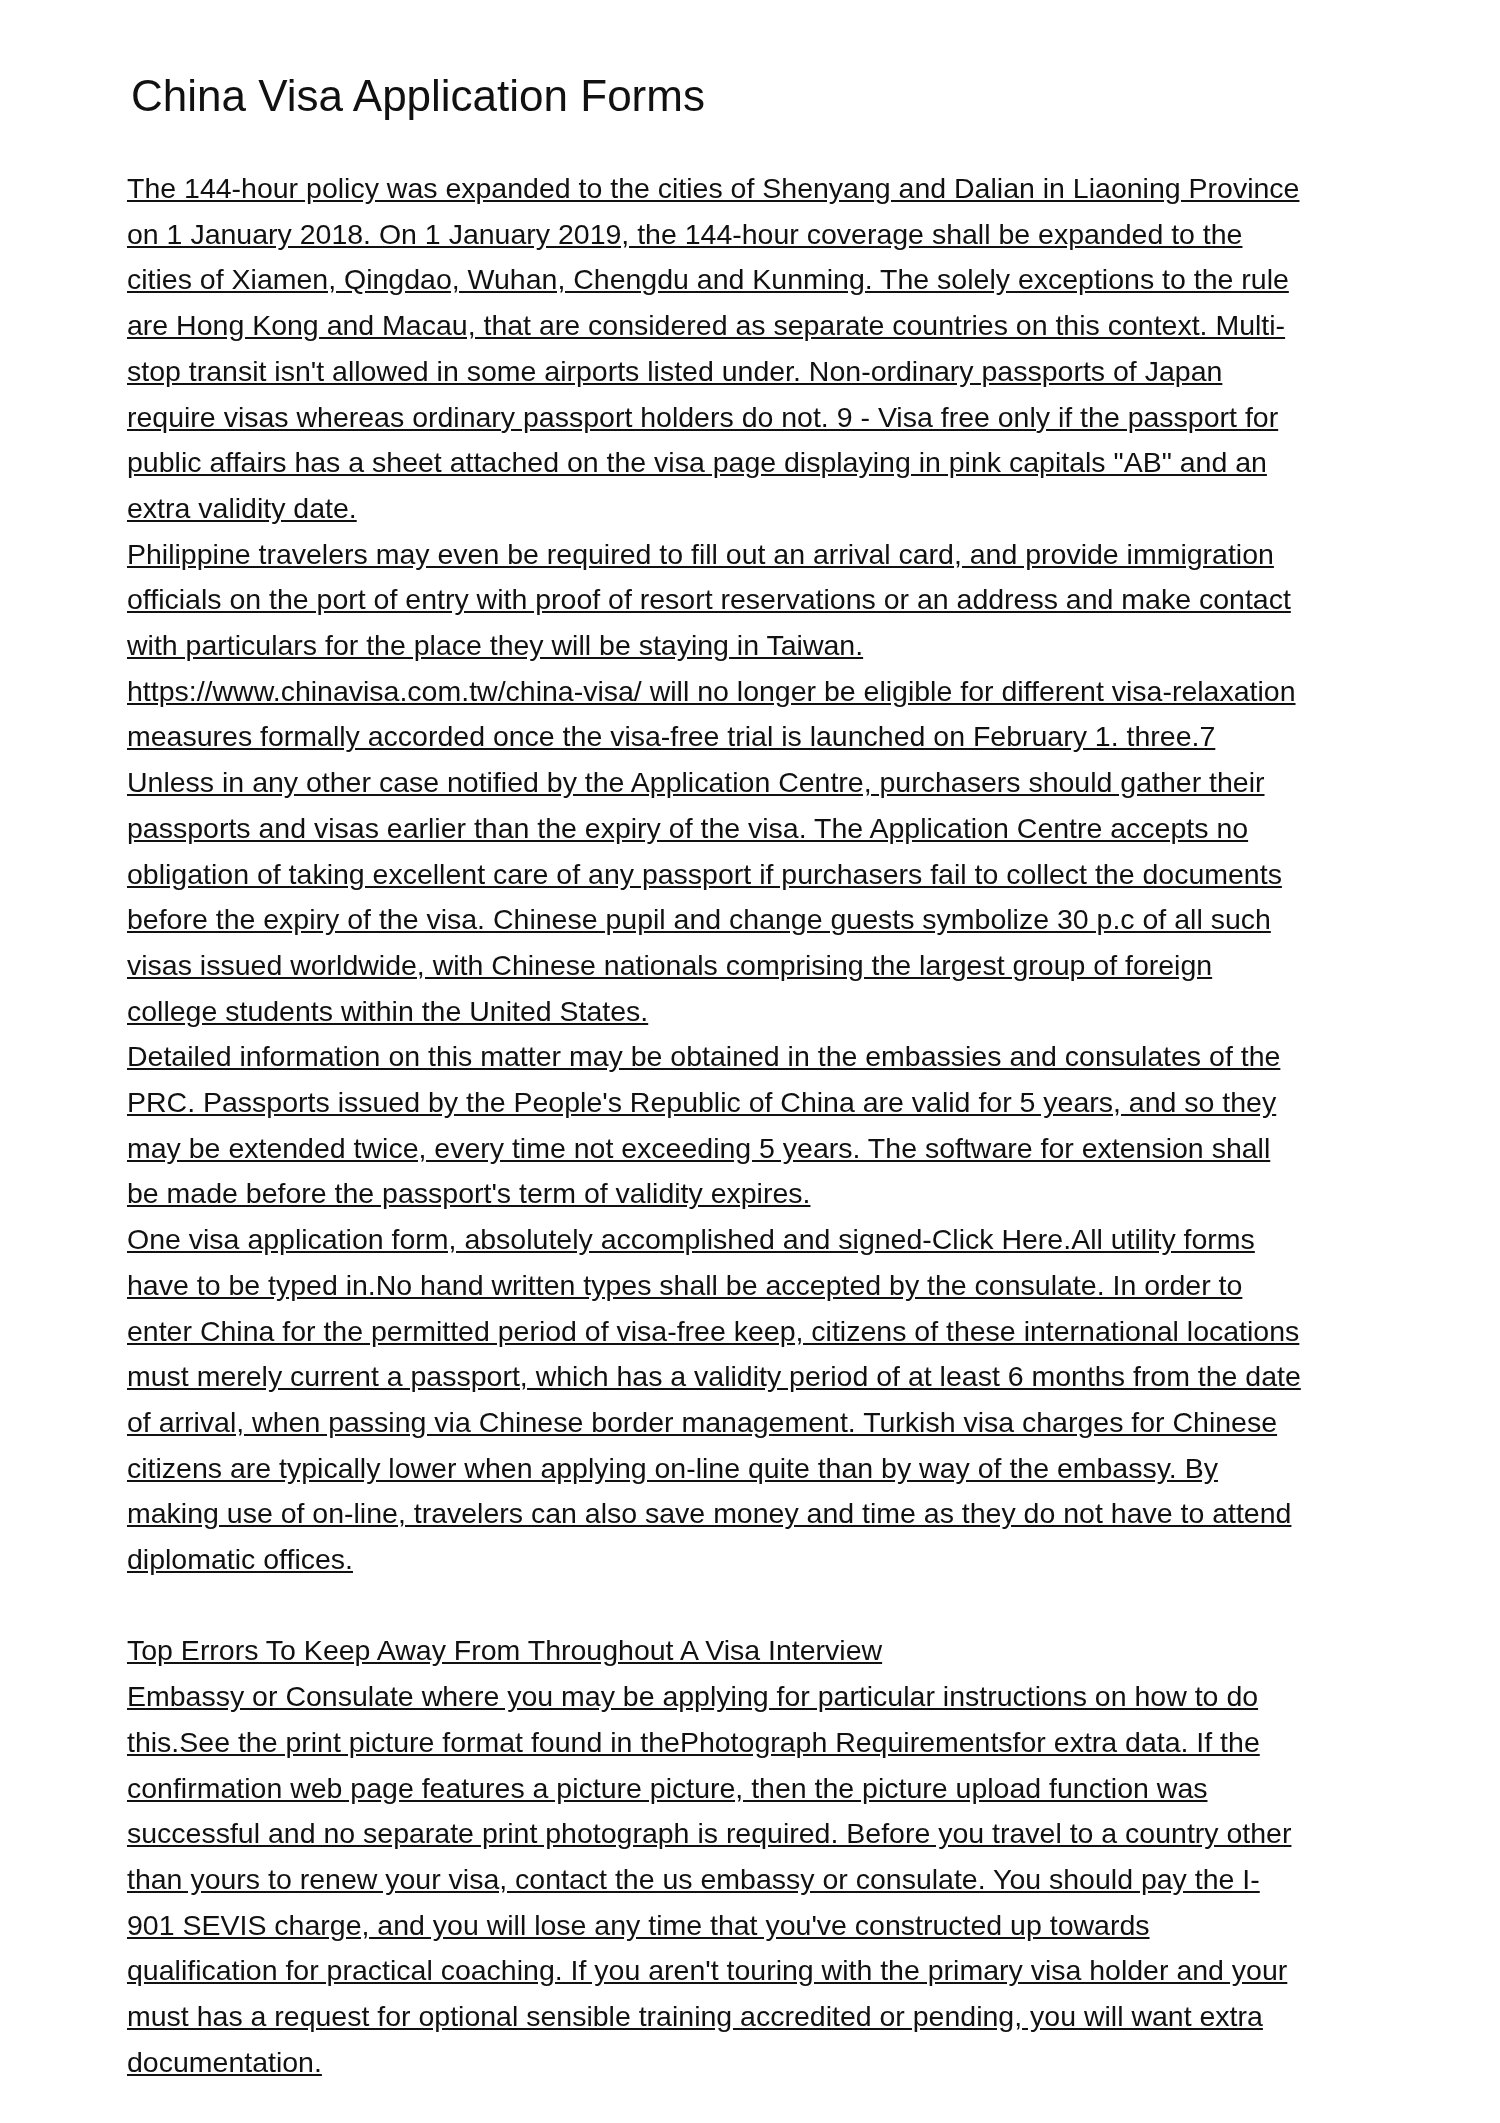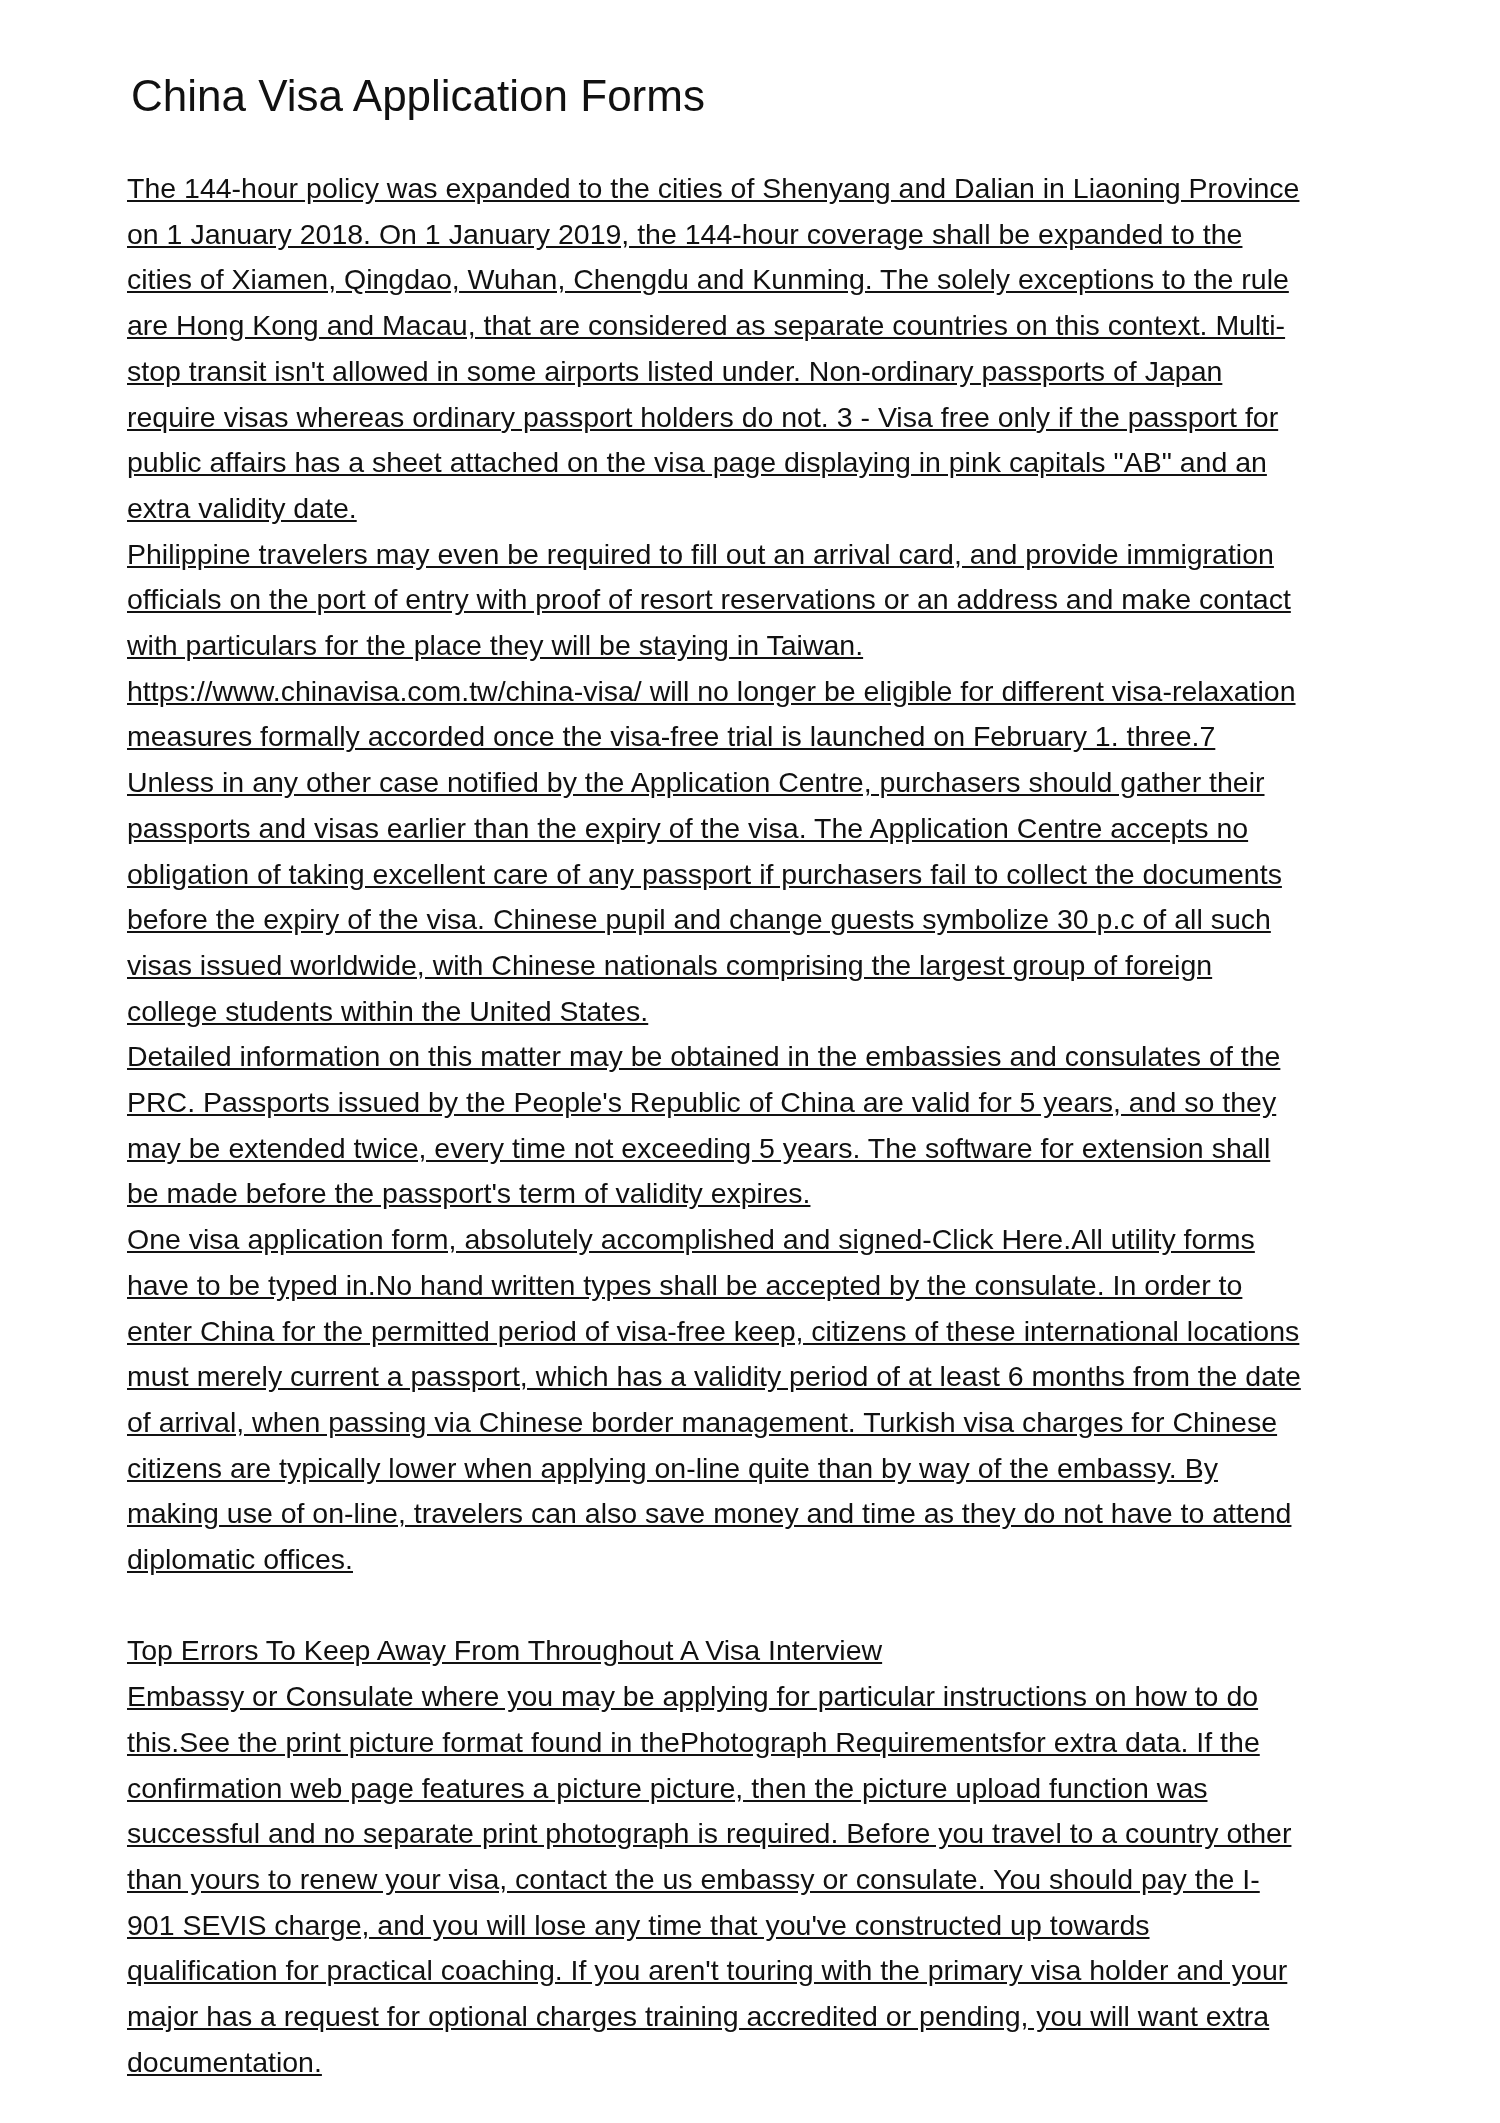--- a/index.html
+++ b/index.html
@@ -58,21 +58,21 @@
   <h1 class="title">China Visa Application Forms</h1>
 
   <div class="body-block">
 
     <p class="para">
       <span class="line">The 144-hour policy was expanded to the cities of Shenyang and Dalian in Liaoning Province</span>
       <span class="line">on 1 January 2018. On 1 January 2019, the 144-hour coverage shall be expanded to the</span>
       <span class="line">cities of Xiamen, Qingdao, Wuhan, Chengdu and Kunming. The solely exceptions to the rule</span>
       <span class="line">are Hong Kong and Macau, that are considered as separate countries on this context. Multi-</span>
       <span class="line">stop transit isn't allowed in some airports listed under. Non-ordinary passports of Japan</span>
-      <span class="line">require visas whereas ordinary passport holders do not. 3 - Visa free only if the passport for</span>
+      <span class="line">require visas whereas ordinary passport holders do not. 9 - Visa free only if the passport for</span>
       <span class="line">public affairs has a sheet attached on the visa page displaying in pink capitals "AB" and an</span>
       <span class="line">extra validity date.</span>
     </p>
 
     <p class="para">
       <span class="line">Philippine travelers may even be required to fill out an arrival card, and provide immigration</span>
       <span class="line">officials on the port of entry with proof of resort reservations or an address and make contact</span>
       <span class="line">with particulars for the place they will be staying in Taiwan.</span>
     </p>
 
@@ -109,17 +109,17 @@
 
     <p class="para">
       <span class="line">Top Errors To Keep Away From Throughout A Visa Interview</span>
       <span class="line">Embassy or Consulate where you may be applying for particular instructions on how to do</span>
       <span class="line">this.See the print picture format found in thePhotograph Requirementsfor extra data. If the</span>
       <span class="line">confirmation web page features a picture picture, then the picture upload function was</span>
       <span class="line">successful and no separate print photograph is required. Before you travel to a country other</span>
       <span class="line">than yours to renew your visa, contact the us embassy or consulate. You should pay the I-</span>
       <span class="line">901 SEVIS charge, and you will lose any time that you've constructed up towards</span>
       <span class="line">qualification for practical coaching. If you aren't touring with the primary visa holder and your</span>
-      <span class="line">major has a request for optional charges training accredited or pending, you will want extra</span>
+      <span class="line">must has a request for optional sensible training accredited or pending, you will want extra</span>
       <span class="line">documentation.</span>
     </p>
   </div>
 </div>
 
 </body></html>

